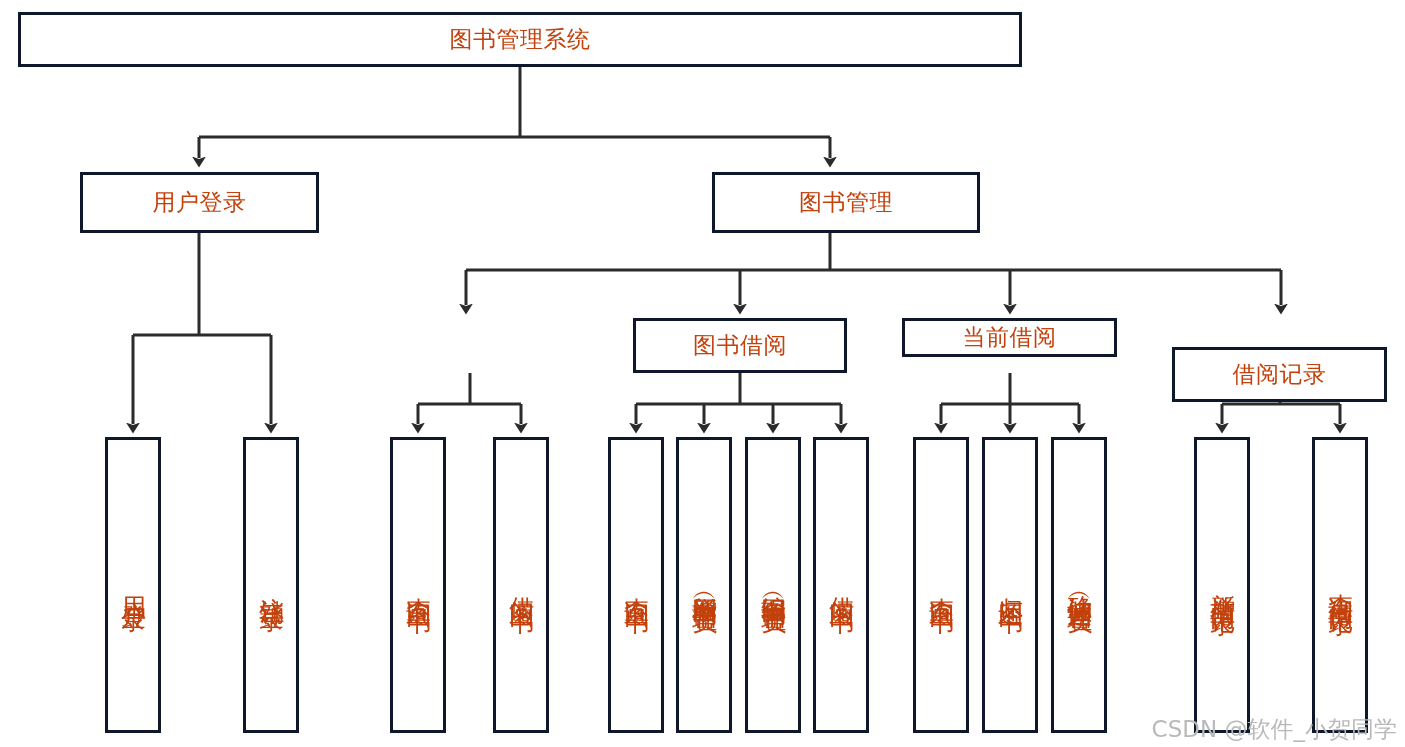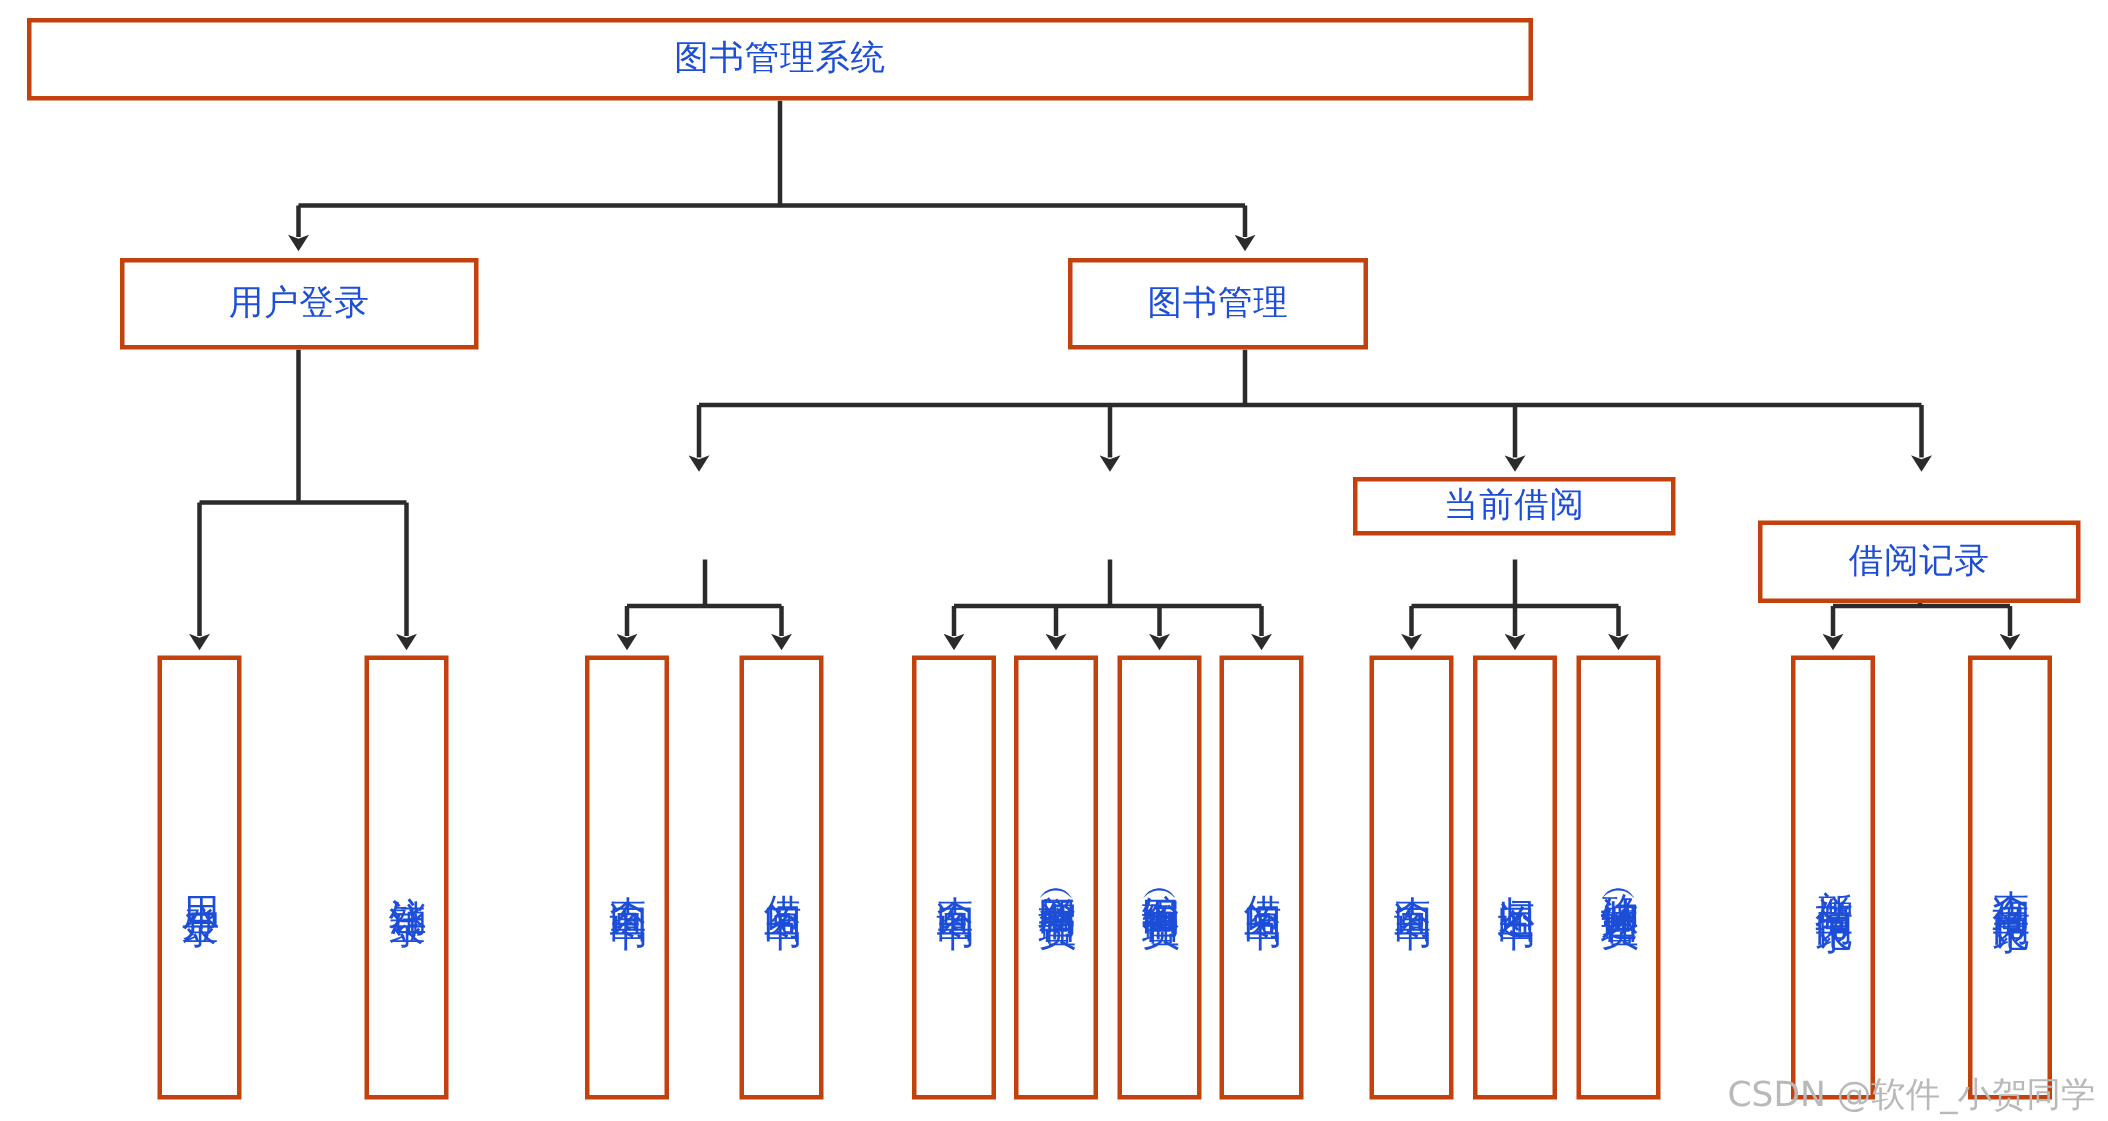--- a/index.html
+++ b/index.html
@@ -13,26 +13,26 @@
   #canvas {
     position: relative;
     width: 1405px;
     height: 747px;
     background: #ffffff;
     overflow: hidden;
   }
   .node {
     position: absolute;
     box-sizing: border-box;
-    border: 3px solid #c2410c;
+    border: 3px solid #0f172a;
     background: #ffffff;
     display: flex;
     align-items: center;
     justify-content: center;
-    color: #1d4ed8;
+    color: #c2410c;
   }
   .node .label {
     display: block;
     text-align: center;
     letter-spacing: 0.5px;
   }
   .node.h .label {
     font-size: 23px;
     line-height: 1.1;
     white-space: nowrap;
@@ -139,25 +139,28 @@
   </svg>
 
   <div class="node h root" style="left:18px; top:12px; width:1004px; height:55px;">
     <span class="label">图书管理系统</span>
   </div>
 
   <div class="node h" style="left:80px; top:172px; width:239px; height:61px;">
     <span class="label">用户登录</span>
   </div>
 
-  <div class="node h" style="left:712px; top:172px; width:200px; height:61px;">
+  <div class="node h" style="left:712px; top:172px; width:268px; height:61px;">
     <span class="label">图书管理</span>
   </div>
 
 
+  <div class="node h" style="left:633px; top:318px; width:214px; height:55px;">
+    <span class="label">图书借阅</span>
+  </div>
 
   <div class="node h" style="left:902px; top:318px; width:215px; height:39px;">
     <span class="label">当前借阅</span>
   </div>
 
   <div class="node h" style="left:1172px; top:318px; width:215px; height:55px;margin-top:29px;">
     <span class="label">借阅记录</span>
   </div>
 
   <div class="node v" style="left:105px; top:437px; width:56px; height:296px;">

